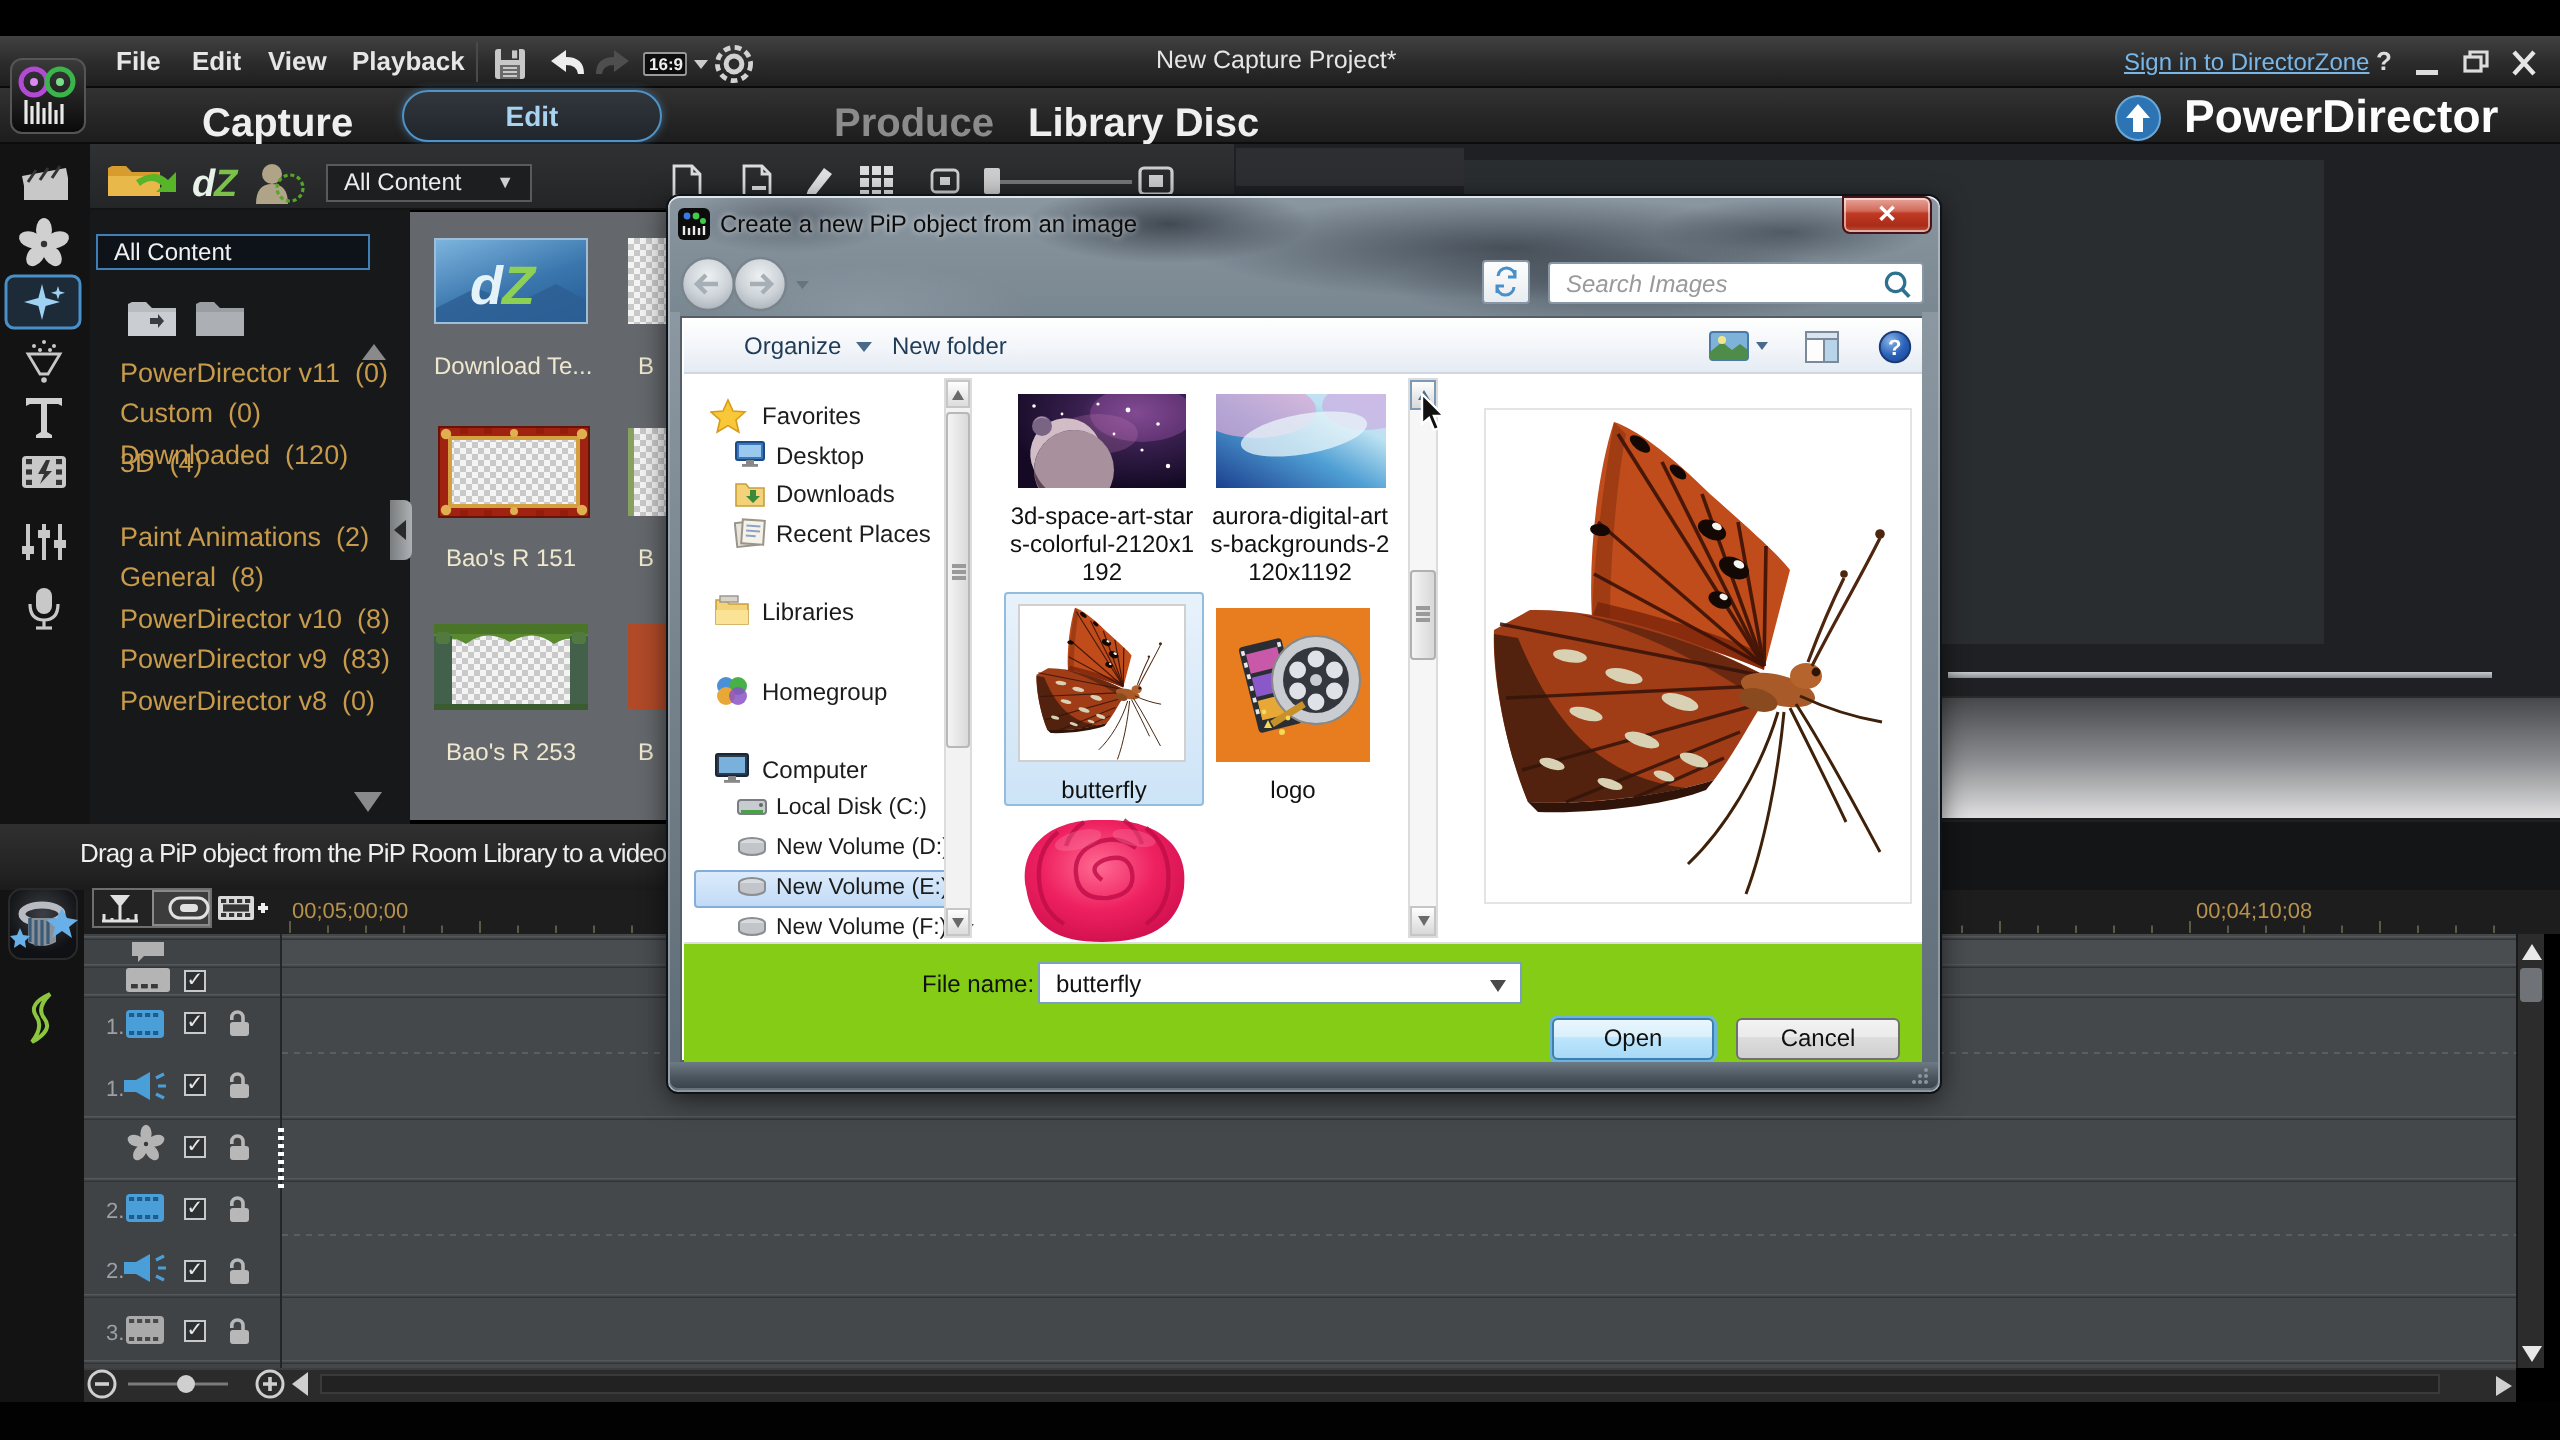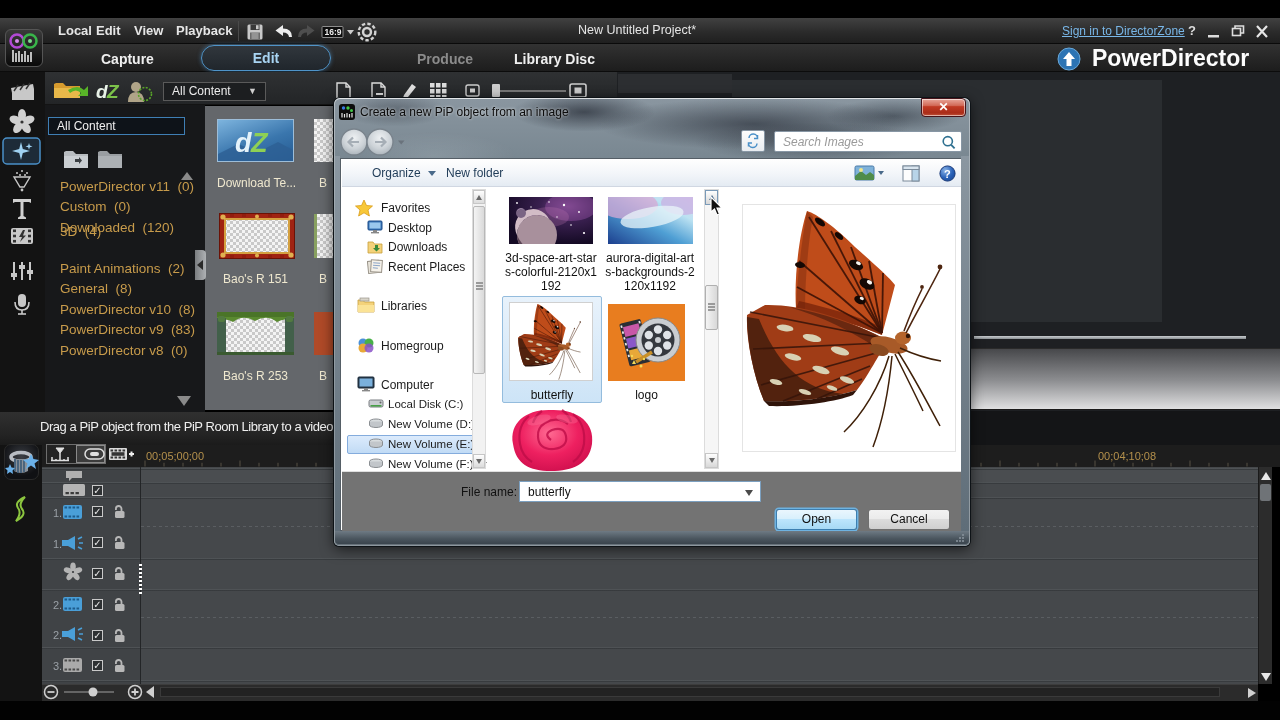--- a/index.html
+++ b/index.html
@@ -2,21 +2,21 @@
 <html><head><meta charset="utf-8">
 <style>
 *{margin:0;padding:0;box-sizing:border-box;-webkit-font-smoothing:antialiased}
 html,body{width:1280px;height:720px;overflow:hidden;background:#000;font-family:"Liberation Sans",sans-serif}
 .abs{position:absolute}
 #stage{position:relative;width:1280px;height:720px;background:#000}
 
 #menubar{left:0;top:18px;width:1280px;height:26px;background:linear-gradient(#414141,#2b2b2b 55%,#1f1f1f);border-bottom:1px solid #0a0a0a}
 .mitem{position:absolute;top:5px;color:#e6e6e6;font-size:13px;font-weight:700}
 #tabbar{left:0;top:44px;width:1280px;height:28px;background:linear-gradient(#323232,#252525 60%,#1d1d1d);border-bottom:1px solid #0c0c0c}
-.tab{position:absolute;top:7px;font-size:14px;font-weight:700;color:#efefef}
+.tab{position:absolute;top:7px;font-size:20px;font-weight:700;color:#efefef}
 #editbtn{left:201px;top:1px;width:130px;height:26px;border:1px solid #4f94c9;border-radius:13px;background:linear-gradient(#31373d,#20262c);box-shadow:0 0 4px rgba(90,160,220,.5);color:#a8d4f2;text-align:center;line-height:24px;font-size:14px;font-weight:700}
 #libtoolbar{left:45px;top:72px;width:572px;height:33px;background:linear-gradient(#2f3133,#232527);border-bottom:1px solid #141414}
 
 #leftstrip{left:0;top:72px;width:45px;height:648px;background:#131313}
 
 #catpanel{left:45px;top:105px;width:160px;height:327px;background:#17181a}
 #thumbpanel{left:205px;top:106px;width:412px;height:304px;background:#64676b}
 #statusbar{left:0px;top:412px;width:617px;height:33px;background:linear-gradient(#303030,#232323 70%,#1b1b1b)}
 #statusbar div{position:absolute;left:40px;top:7px;font-size:13px;color:#efefef;letter-spacing:-0.45px}
 
@@ -39,38 +39,38 @@
 .rowdash{position:absolute;left:99px;width:1117px;height:1px;background:repeating-linear-gradient(90deg,rgba(130,135,140,.35) 0 3px,transparent 3px 6px)}
 .cbx{position:absolute;width:11px;height:11px;border:1px solid #c9c9c9;background:#2e3133;color:#e8e8e8;font-size:10px;line-height:10px;text-align:center}
 
 .tstamp{position:absolute;color:#b5914c;font-size:11px;letter-spacing:0px}
 
 #dlg{left:334px;top:98px;width:636px;height:448px;border-radius:6px 6px 5px 5px;background:linear-gradient(#8a96a0,#64757f 30%,#50606b 72%,#5c6a74);box-shadow:0 0 0 1px #0e1317,0 3px 14px rgba(0,0,0,.65);}
 #dlginner{position:absolute;left:6px;top:60px;width:624px;height:373px;background:#fff;border:1px solid #555e66}
 #dlgtitle{position:absolute;left:26px;top:7px;font-size:12px;color:#0c0c0c;text-shadow:0 0 3px rgba(255,255,255,.8)}
 #closebtn{position:absolute;left:587px;top:0px;width:45px;height:19px;border:1px solid #46141a;border-radius:0 4px 4px 4px;background:linear-gradient(#e8a79b,#d26a58 38%,#c03a24 45%,#aa2c18 82%,#c2553c);box-shadow:inset 0 0 0 1px rgba(255,255,255,.55);color:#fff;font-size:12px;font-weight:700;text-align:center;line-height:17px}
 #toolbarrow{position:absolute;left:1px;top:1px;width:622px;height:27px;background:linear-gradient(#fefefe,#f2f5f9 55%,#e4ebf3);border-bottom:1px solid #d0d7e2}
-#botband{position:absolute;left:1px;top:312px;width:622px;height:60px;background:#737373;border-top:1px solid #dfdfdf}
+#botband{position:absolute;left:1px;top:312px;width:622px;height:60px;background:#84cc16;border-top:1px solid #dfdfdf}
 .navtxt{position:absolute;font-size:12px;color:#1c1c1c;white-space:nowrap}
 .navsm{font-size:11.5px !important}
 .capt{position:absolute;font-size:12px;color:#111;text-align:center;white-space:nowrap}
 .combo{position:absolute;border:1px solid #707070;border-radius:2px;background:linear-gradient(#f2f2f2,#ebebeb 45%,#dddddd 46%,#cfcfcf);font-size:12px;color:#111}
 .win7btn{position:absolute;width:82px;height:21px;border:1px solid #707070;border-radius:3px;background:linear-gradient(#f2f2f2,#ebebeb 45%,#dddddd 46%,#cfcfcf);font-size:12px;color:#111;text-align:center;line-height:19px}
 .chk{background:repeating-conic-gradient(#c9c9c9 0 25%,#f4f4f4 0 50%) 0 0/6px 6px}
 </style></head>
 <body>
 <div id="stage">
 
 <div class="abs" id="menubar">
-  <div class="mitem" style="left:58px">Local</div>
+  <div class="mitem" style="left:58px">File</div>
   <div class="mitem" style="left:96px">Edit</div>
   <div class="mitem" style="left:134px">View</div>
   <div class="mitem" style="left:176px">Playback</div>
   <div class="abs" style="left:238px;top:3px;width:1px;height:20px;background:#4a4a4a"></div>
-  <div class="mitem" style="left:578px;font-weight:400;font-size:12.5px">New Untitled Project*</div>
+  <div class="mitem" style="left:578px;font-weight:400;font-size:12.5px">New Capture Project*</div>
   <div class="mitem" style="left:1062px;top:6px;color:#79b7e8;font-weight:400;font-size:12px;text-decoration:underline">Sign in to DirectorZone</div>
   <div class="mitem" style="left:1188px;font-weight:700;color:#ddd">?</div>
   <svg class="abs" style="left:1205px;top:6px" width="70" height="16" viewBox="0 0 70 16">
     <rect x="3" y="11" width="11" height="2.5" fill="#ddd"></rect>
     <rect x="27.5" y="4.5" width="8" height="7" fill="none" stroke="#ddd" stroke-width="1.6"></rect>
     <path d="M30 4.5 V2 H38.5 V9 H35.5" fill="none" stroke="#ddd" stroke-width="1.6"></path>
     <path d="M52 2 L62 13 M62 2 L52 13" stroke="#e6e6e6" stroke-width="2.2"></path>
   </svg>
 </div>
 

